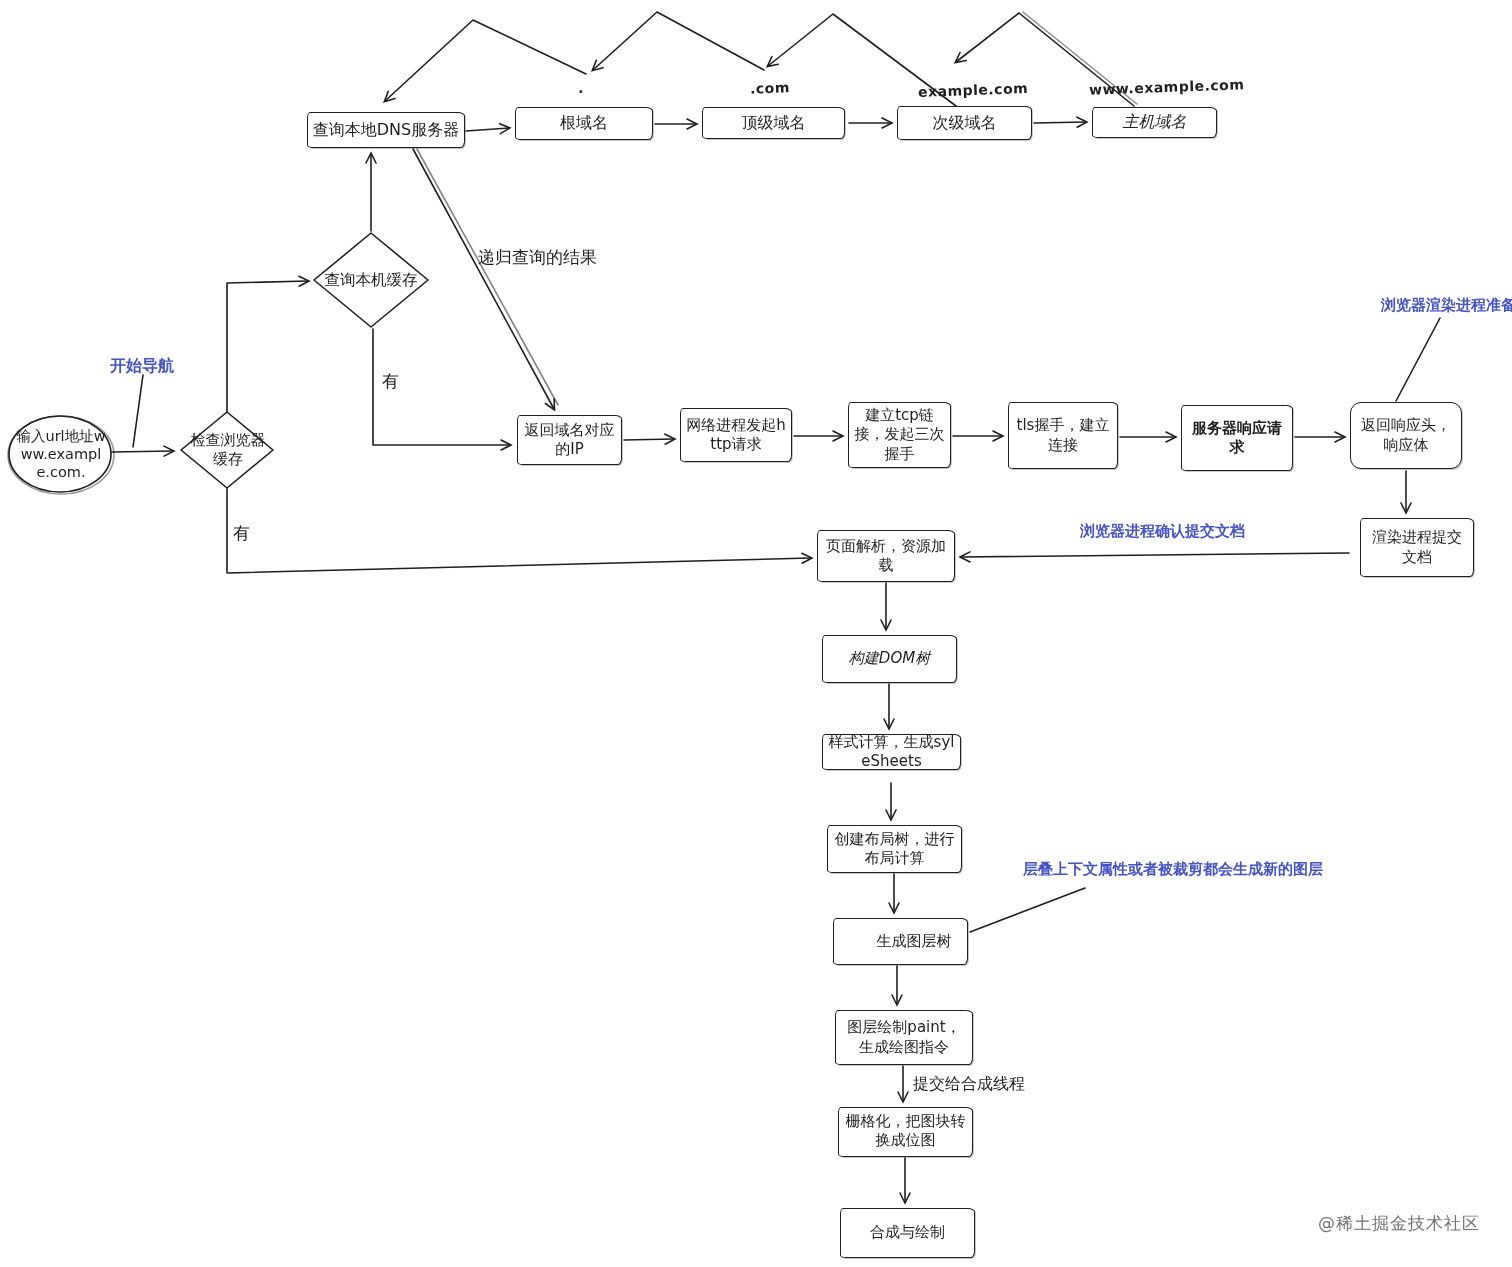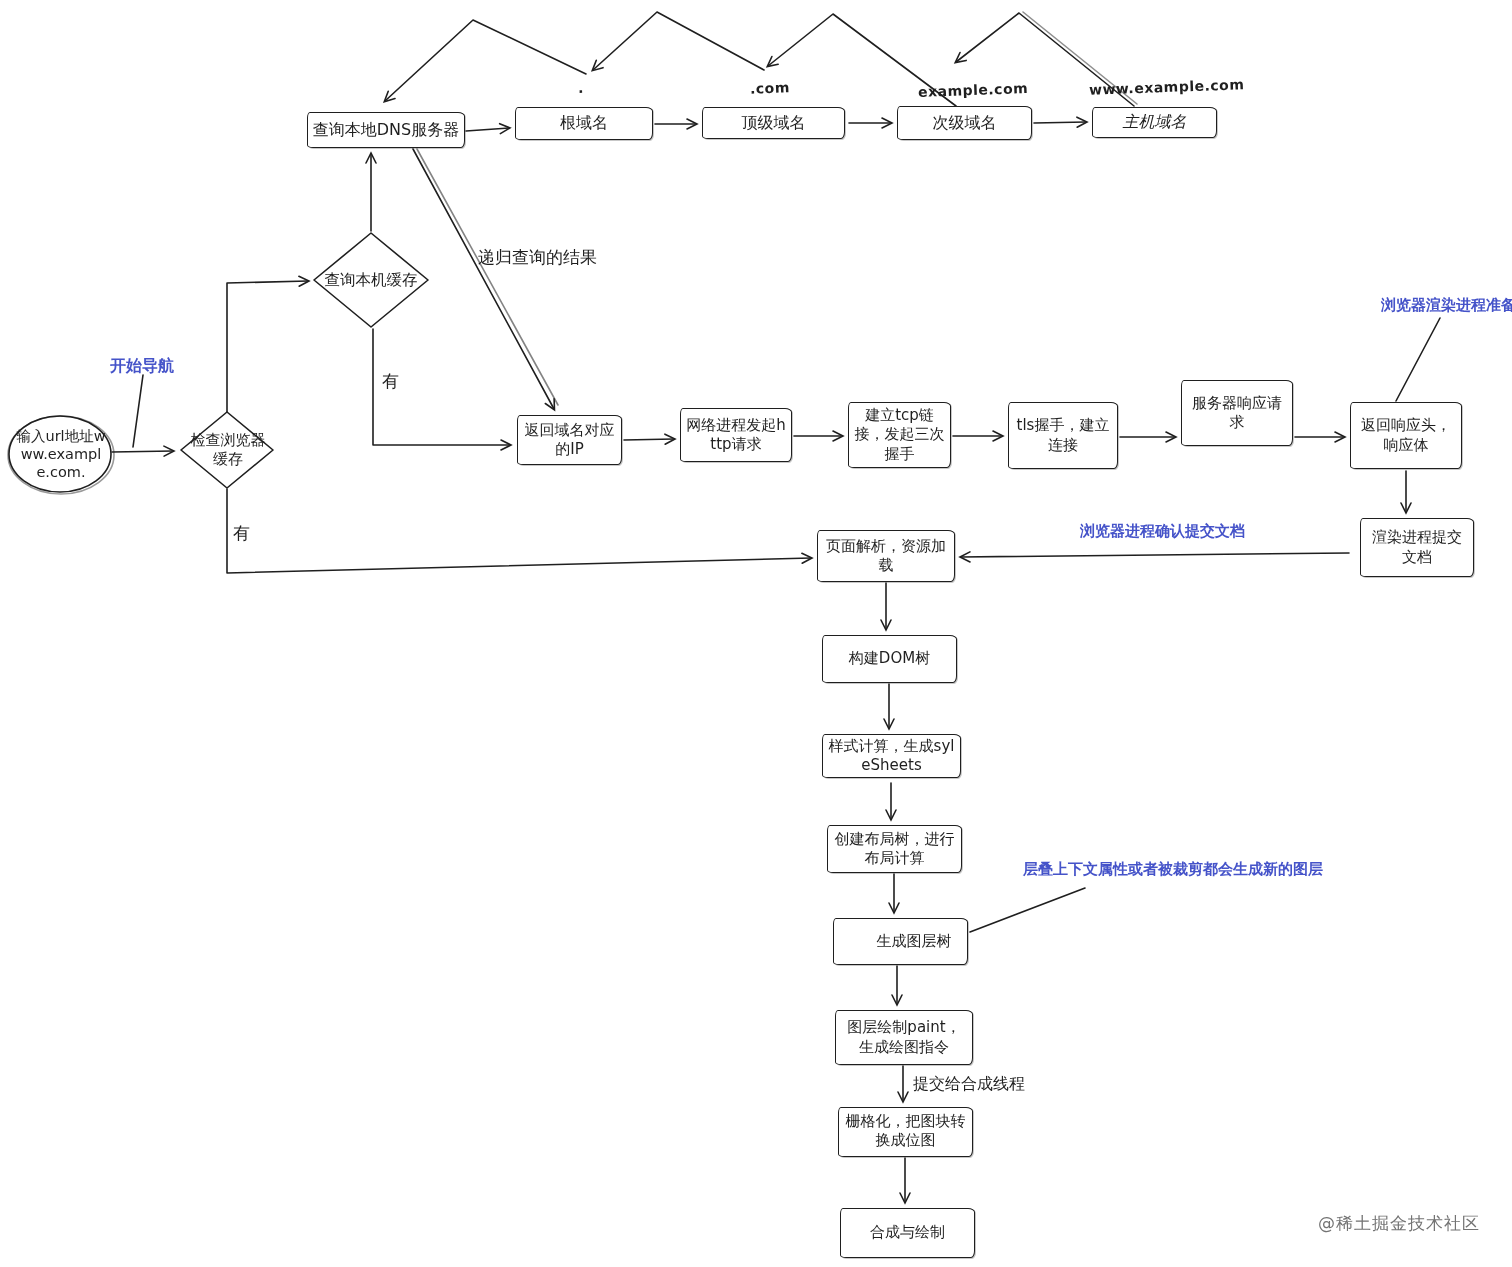--- a/index.html
+++ b/index.html
@@ -95,27 +95,27 @@
   <div class="lbl domain-lbl" style="left:1089px;top:79px;">www.example.com</div>
 
   <div class="node shape-text" style="left:14px;top:420px;width:94px;height:68px;font-size:14.5px;">输入url地址www.example.com.</div>
   <div class="node shape-text" style="left:186px;top:424px;width:84px;height:52px;">检查浏览器缓存</div>
   <div class="node shape-text" style="left:322px;top:267px;width:98px;height:28px;font-size:15.5px;">查询本机缓存</div>
 
   <div class="node rect-node" style="left:517px;top:415px;width:105px;height:50px;">返回域名对应的IP</div>
   <div class="node rect-node" style="left:680px;top:408px;width:112px;height:54px;">网络进程发起http请求</div>
   <div class="node rect-node" style="left:848px;top:402px;width:103px;height:66px;">建立tcp链接，发起三次握手</div>
   <div class="node rect-node" style="left:1008px;top:402px;width:110px;height:67px;">tls握手，建立连接</div>
-  <div class="node rect-node" style="left:1181px;top:380px;width:112px;height:66px;">服务器响应请求</div>
-  <div class="node rect-node" style="left:1350px;top:402px;width:112px;height:67px;">返回响应头，响应体</div>
+  <div class="node rect-node" style="left:1181px;top:405px;width:112px;height:66px;font-weight:bold;">服务器响应请求</div>
+  <div class="node rect-node" style="left:1350px;top:402px;width:112px;height:67px;border-radius:11px;">返回响应头，响应体</div>
   <div class="node rect-node" style="left:1349px;top:518px;width:114px;height:59px;margin-left:11px;">渲染进程提交文档</div>
 
   <div class="node rect-node" style="left:817px;top:530px;width:138px;height:52px;">页面解析，资源加载</div>
-  <div class="node rect-node" style="left:822px;top:635px;width:135px;height:48px;">构建DOM树</div>
-  <div class="node rect-node" style="left:822px;top:734px;width:139px;height:44px;">样式计算，生成syleSheets</div>
+  <div class="node rect-node" style="left:822px;top:635px;width:135px;height:48px;font-style:italic;">构建DOM树</div>
+  <div class="node rect-node" style="left:822px;top:734px;width:139px;height:36px;">样式计算，生成syleSheets</div>
   <div class="node rect-node" style="left:827px;top:825px;width:135px;height:48px;">创建布局树，进行布局计算</div>
   <div class="node rect-node" style="left:833px;top:918px;width:135px;height:47px;padding-left:31px;">生成图层树</div>
   <div class="node rect-node" style="left:835px;top:1010px;width:138px;height:55px;">图层绘制paint，生成绘图指令</div>
   <div class="node rect-node" style="left:838px;top:1107px;width:135px;height:50px;font-family:Liberation Mono, monospace;">栅格化，把图块转换成位图</div>
   <div class="node rect-node" style="left:840px;top:1208px;width:135px;height:50px;">合成与绘制</div>
 
   <div class="lbl blue" style="left:110px;top:356px;font-size:16px;">开始导航</div>
   <div class="lbl" style="left:478px;top:246px;font-size:17px;">递归查询的结果</div>
   <div class="lbl yes" style="left:382px;top:370px;">有</div>
   <div class="lbl yes" style="left:233px;top:522px;">有</div>

